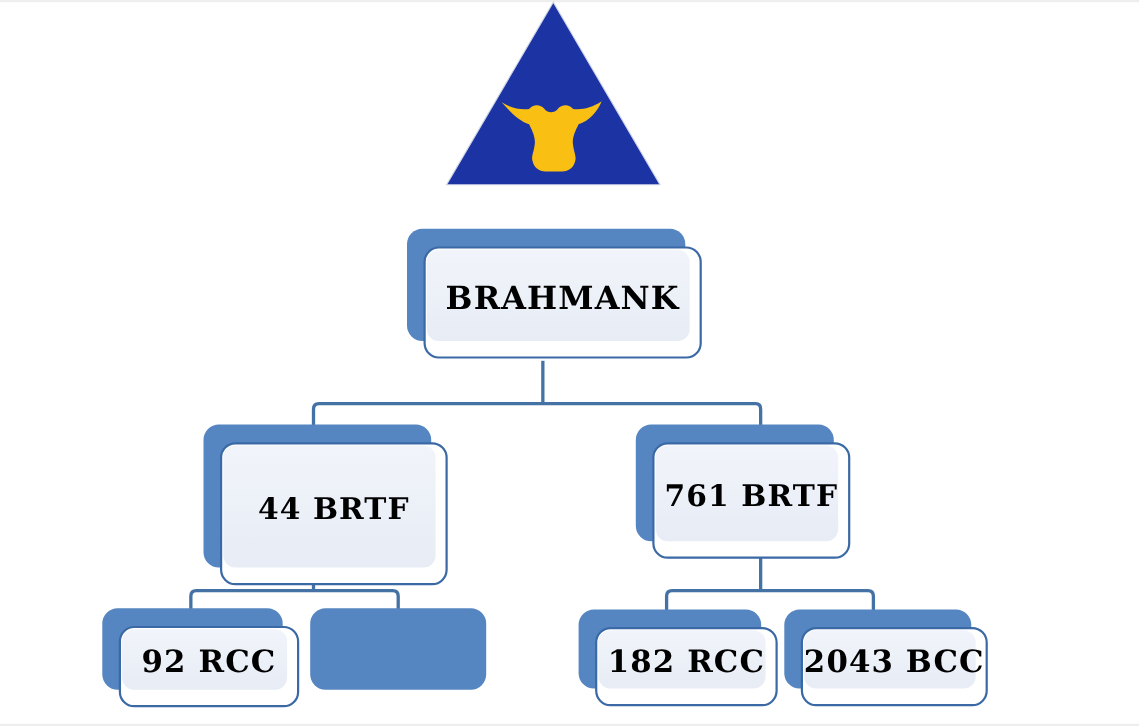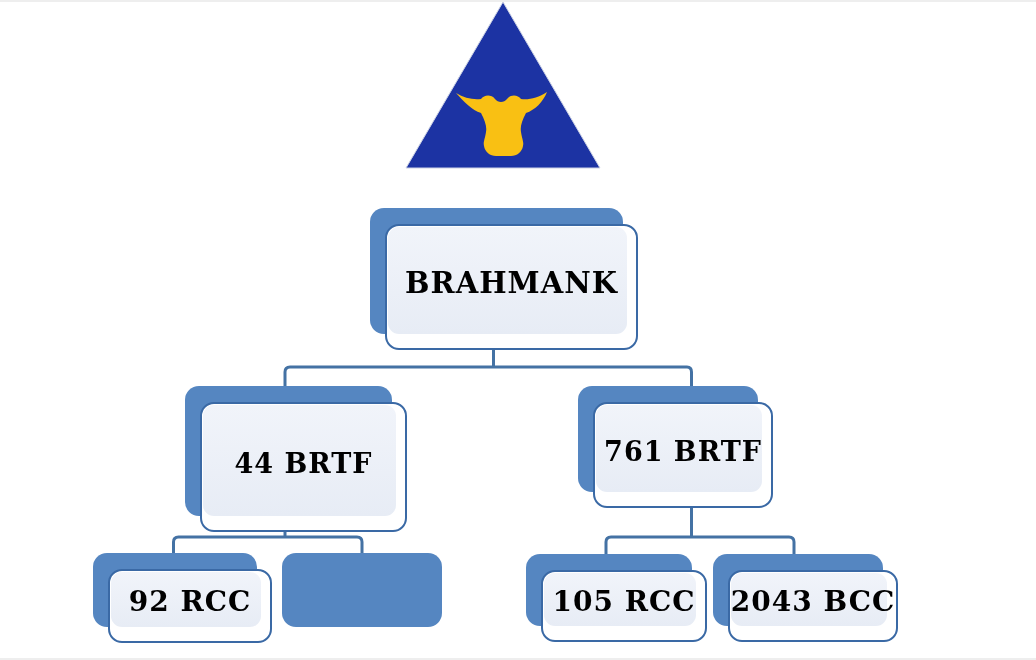--- a/index.html
+++ b/index.html
@@ -92,21 +92,21 @@
     color: var(--label-text, #000000);
     letter-spacing: 1px;
     white-space: nowrap;
     transform: translateY(-4px);
   }
   .lvl-root .node-label { font-size: 29px; }
   .lvl-1 .node-label { font-size: 27px; }
   .lvl-2 .node-label { font-size: 28px; transform: translateY(-5px); }
 
   
-  #node-root  { left: 370px; top: 208px; width: 268px; height: 142px; text-decoration: underline; }
+  #node-root  { left: 370px; top: 208px; width: 268px; height: 118px; text-decoration: underline; }
   #node-l1a   { left: 185px; top: 386px; width: 222px; height: 146px; }
   #node-l1b   { left: 578px; top: 386px; width: 195px; height: 122px; }
   #node-l2a   { left:  93px; top: 553px; width: 179px; height:  90px; }
   #node-l2b   { left: 282px; top: 553px; width: 175px; height:  90px; }
   #node-l2c   { left: 526px; top: 554px; width: 181px; height:  88px; }
   #node-l2d   { left: 713px; top: 554px; width: 185px; height:  88px; }
 </style>
 </head>
 <body>
 
@@ -177,21 +177,21 @@
   </div>
 
   <div class="node lvl-2" id="node-l2b">
     <div class="node-shadow"></div>
   </div>
 
   <div class="node lvl-2" id="node-l2c">
     <div class="node-shadow"></div>
     <div class="node-front">
       <div class="node-tint"></div>
-      <span class="node-label">105 RCC</span>
+      <span class="node-label">182 RCC</span>
     </div>
   </div>
 
   <div class="node lvl-2" id="node-l2d">
     <div class="node-shadow"></div>
     <div class="node-front">
       <div class="node-tint"></div>
       <span class="node-label">2043 BCC</span>
     </div>
   </div>

